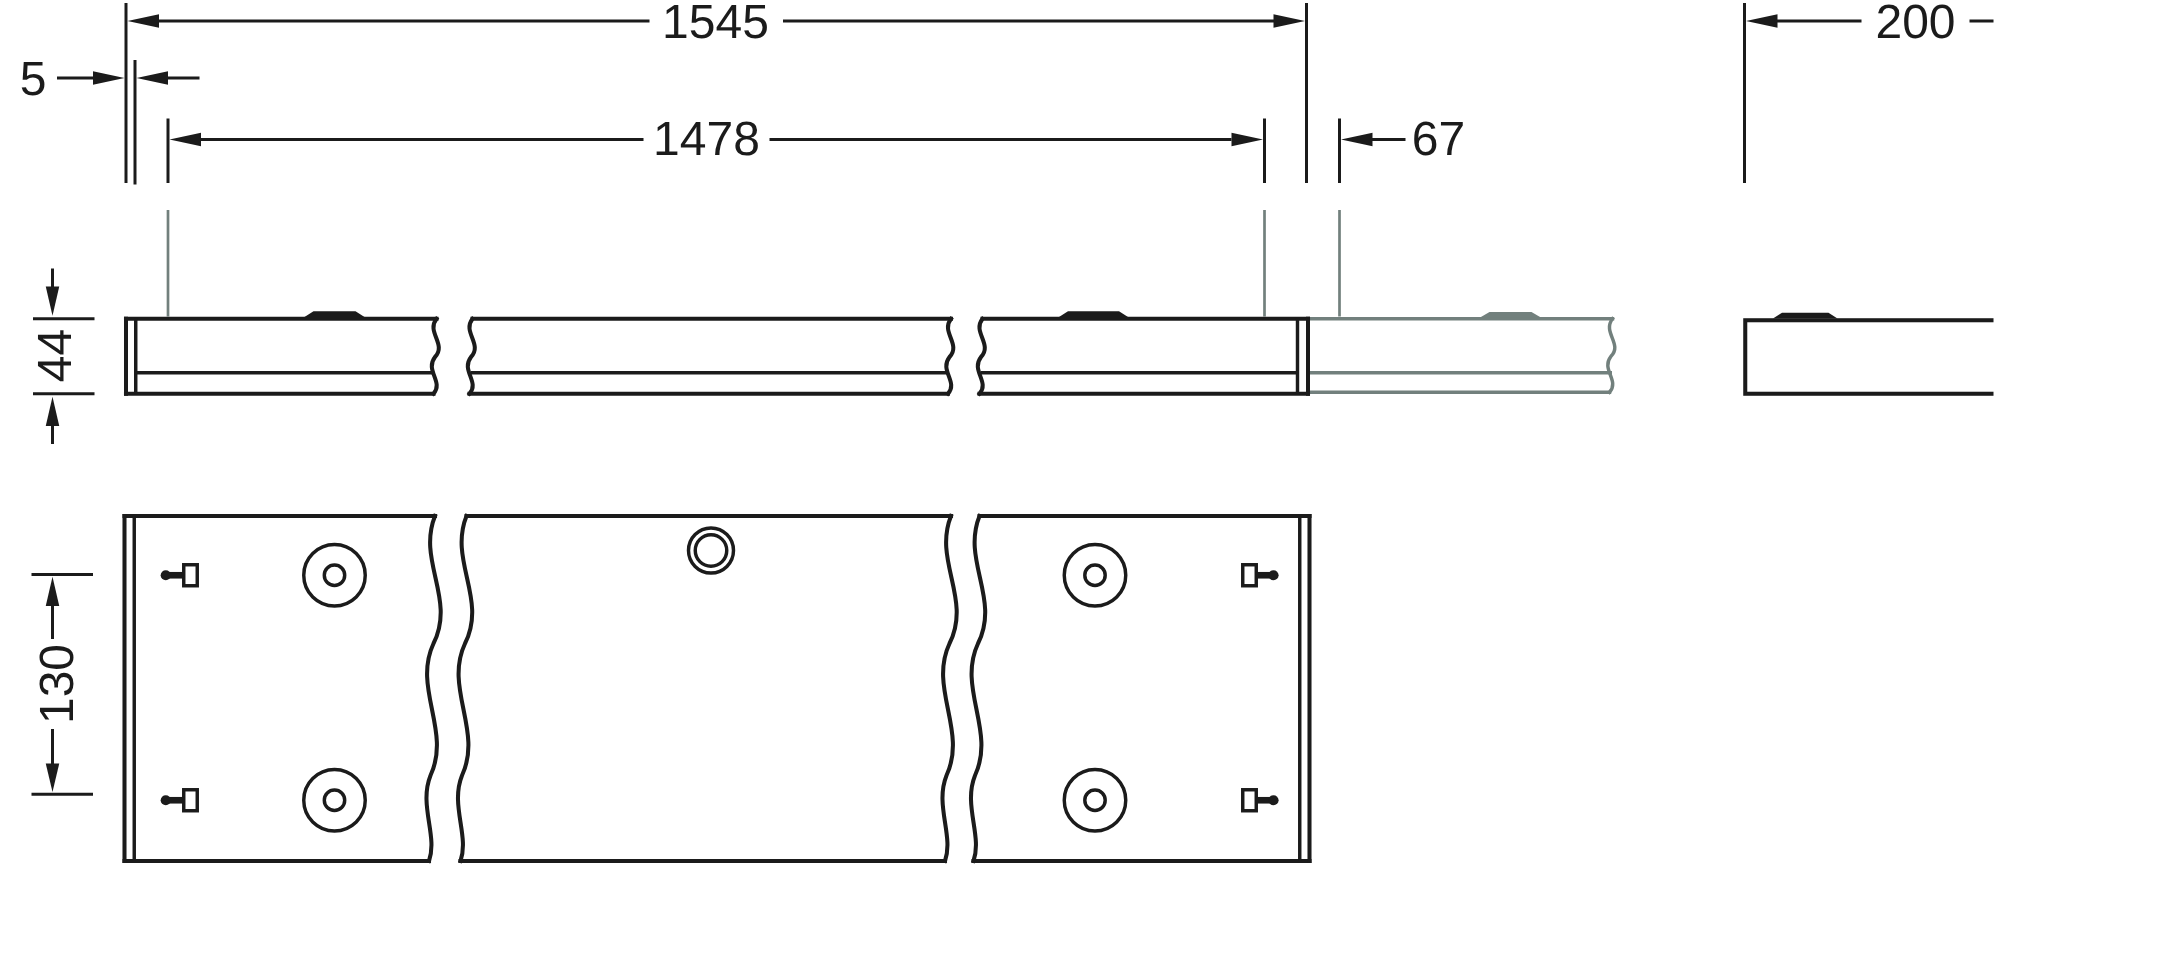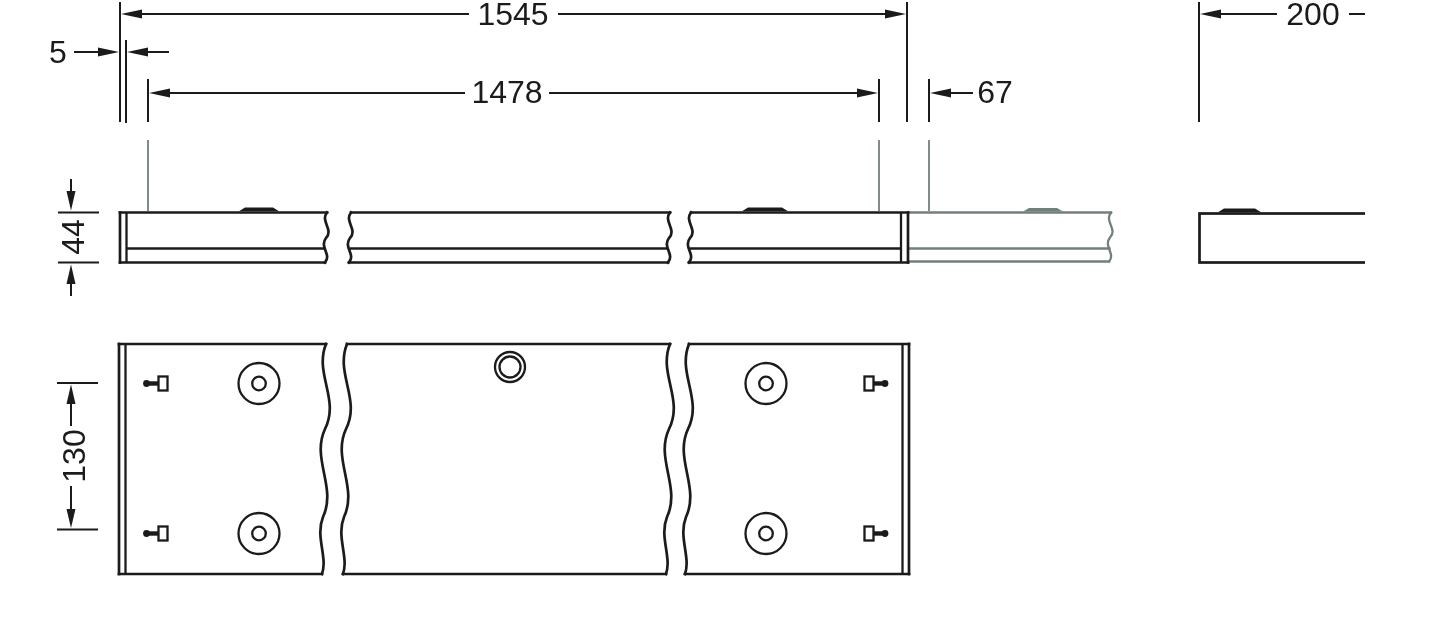--- a/index.html
+++ b/index.html
@@ -1,16 +1,16 @@
 <!DOCTYPE html>
 <html><head>
 <meta charset="utf-8">
 <style>
   html,body{margin:0;padding:0;background:#ffffff;}
-  .stage{position:relative;width:1329px;height:643px;background:#ffffff;overflow:hidden;padding-left:36px;}
+  .stage{position:relative;width:1329px;height:643px;background:#ffffff;overflow:hidden;}
   svg{display:block;}
   .dim{stroke:#1b1b1b;stroke-width:2;fill:none;}
   .arr{fill:#1b1b1b;stroke:none;}
   .bd{stroke:#1b1b1b;stroke-width:2.7;fill:none;stroke-linecap:square;}
   .bd2{stroke:#1b1b1b;stroke-width:2.3;fill:none;}
   .blk{fill:#1b1b1b;stroke:none;}
   .gy{stroke:#72807d;stroke-width:2.3;fill:none;stroke-linecap:square;}
   .gyf{fill:#72807d;stroke:none;}
   .wire{stroke:#72807d;stroke-width:1.8;fill:none;}
   .dtx{font-family:"Liberation Sans",sans-serif;font-size:32px;fill:#1b1b1b;text-anchor:middle;}

